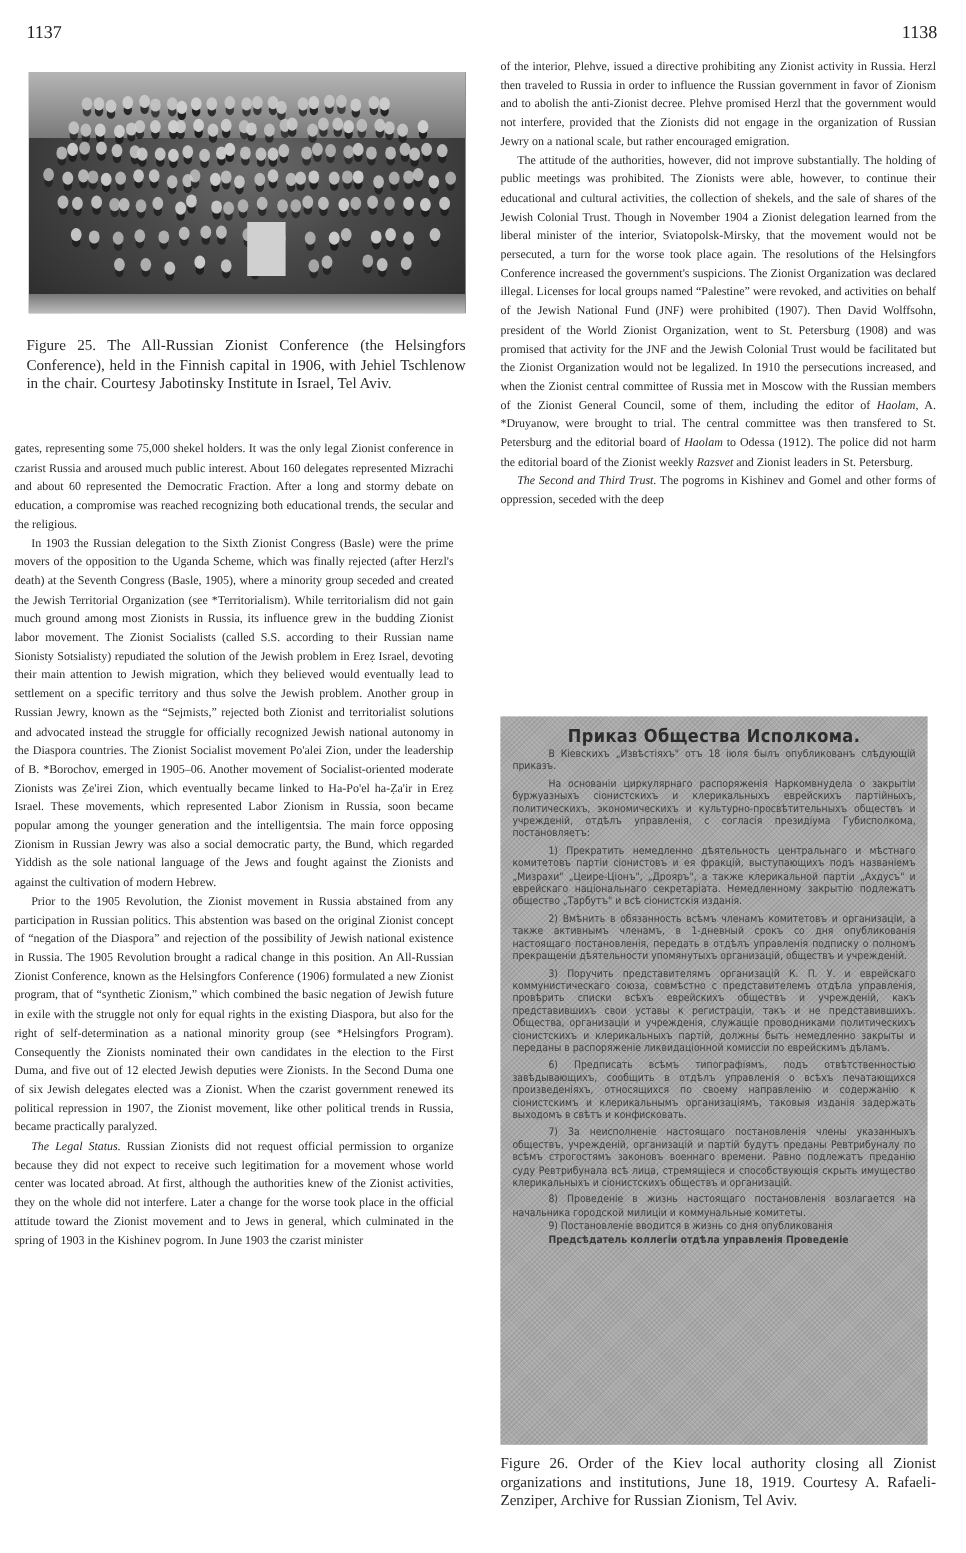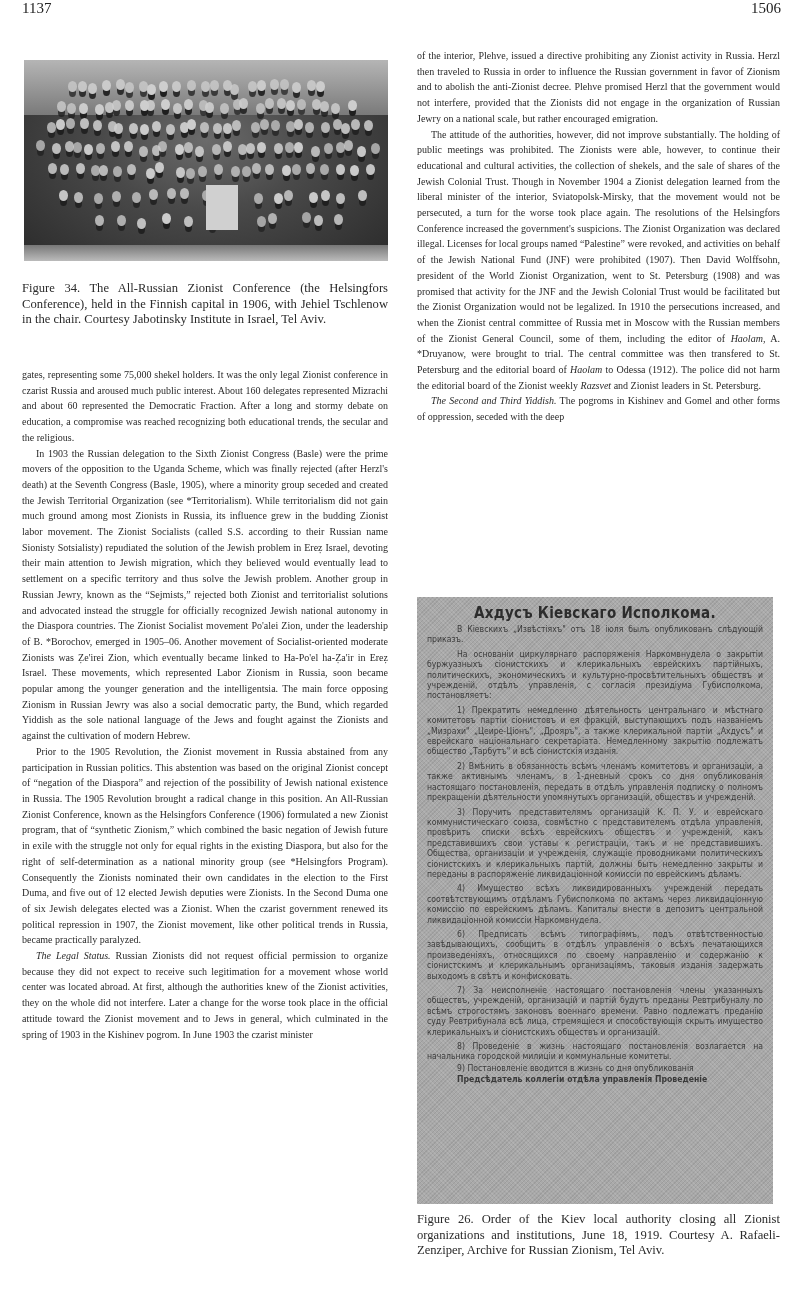--- a/index.html
+++ b/index.html
@@ -2,31 +2,31 @@
 <html><head>
 <meta charset="utf-8">
 <style>
   html, body { margin: 0; padding: 0; background: #ffffff; }
   body {
     width: 805px; height: 1294px; position: relative; overflow: hidden;
     font-family: "Liberation Serif", "DejaVu Serif", serif;
     color: #2a2a2a;
   }
   .running-head {
-    position: absolute; top: 0; left: 22px; right: 24px; height: 20px;
+    position: absolute; top: 20px; left: 22px; right: 24px; height: 20px;
     font-size: 15px; color: #222;
   }
   .running-head .pl { position: absolute; left: 0; top: 0; }
   .running-head .pr { position: absolute; right: 0; top: 0; }
   .running-head .title { position: absolute; left: 0; right: 0; text-align: center; top: 0; letter-spacing: 0.3px; }
 
   .col { position: absolute; font-size: 10px; line-height: 15.7px; text-align: justify; }
   .col p { margin: 0; }
   .col p.ind { text-indent: 14px; }
-  .col-left { left: 22px; width: 366px; }
+  .col-left { left: 12px; width: 366px; }
   .col-right { left: 417px; width: 363px; }
 
   .photo {
     position: absolute; left: 24px; top: 60px; width: 364px; height: 201px;
     background:
       radial-gradient(ellipse at 50% 40%, #6b6b6b 0%, #4a4a4a 40%, #2b2b2b 100%);
     overflow: hidden;
   }
   .photo .wall {
     position: absolute; left: 0; top: 0; right: 0; height: 55px;
@@ -67,21 +67,21 @@
   .order-doc p { margin: 0 0 4px 0; text-align: justify; }
   .order-doc p.ind { text-indent: 30px; }
   .order-doc p.tight { margin-bottom: 1px; }
   .order-doc .sign { text-indent: 30px; font-weight: bold; }
 </style>
 </head>
 <body>
 
 <div class="running-head">
   <span class="pl">1137</span>
-  <span class="pr">1506</span>
+  <span class="pr">1138</span>
 </div>
 
 <div class="photo" title="Group photograph of the All-Russian Zionist Conference delegates">
   <div class="wall"></div>
   <div class="heads" id="heads">
       <div class="head" style="left: 43.5px; top: 21.4px; opacity: 0.73;"></div>
       <div class="head" style="left: 53.5px; top: 20.7px; opacity: 0.85;"></div>
       <div class="head" style="left: 64.2px; top: 23.3px; opacity: 0.88;"></div>
       <div class="head" style="left: 78.4px; top: 19.7px; opacity: 0.93;"></div>
       <div class="head" style="left: 91.9px; top: 18.5px; opacity: 0.85;"></div>
@@ -235,42 +235,41 @@
       <div class="head" style="left: 201.7px; top: 152.1px; opacity: 0.92;"></div>
       <div class="head" style="left: 233px; top: 155.9px; opacity: 0.7;"></div>
       <div class="head" style="left: 243.6px; top: 153.1px; opacity: 0.79;"></div>
       <div class="head" style="left: 278px; top: 152.1px; opacity: 0.71;"></div>
       <div class="head" style="left: 289.6px; top: 155.4px; opacity: 0.88;"></div>
       <div class="head" style="left: 309.9px; top: 153.5px; opacity: 0.84;"></div>
     </div>
   <div class="plaque"></div>
   <div class="floor"></div>
 </div>
-<div class="caption caption-25">Figure 34. The All-Russian Zionist Conference (the Helsingfors Conference), held in the Finnish capital in 1906, with Jehiel Tschlenow in the chair. Courtesy Jabotinsky Institute in Israel, Tel Aviv.</div>
+<div class="caption caption-25">Figure 25. The All-Russian Zionist Conference (the Helsingfors Conference), held in the Finnish capital in 1906, with Jehiel Tschlenow in the chair. Courtesy Jabotinsky Institute in Israel, Tel Aviv.</div>
 
 <div class="col col-left" style="top: 367px;">
   <p>gates, representing some 75,000 shekel holders. It was the only legal Zionist conference in czarist Russia and aroused much public interest. About 160 delegates represented Mizrachi and about 60 represented the Democratic Fraction. After a long and stormy debate on education, a compromise was reached recognizing both educational trends, the secular and the religious.</p>
   <p class="ind">In 1903 the Russian delegation to the Sixth Zionist Congress (Basle) were the prime movers of the opposition to the Uganda Scheme, which was finally rejected (after Herzl's death) at the Seventh Congress (Basle, 1905), where a minority group seceded and created the Jewish Territorial Organization (see *Territorialism). While territorialism did not gain much ground among most Zionists in Russia, its influence grew in the budding Zionist labor movement. The Zionist Socialists (called S.S. according to their Russian name Sionisty Sotsialisty) repudiated the solution of the Jewish problem in Ereẓ Israel, devoting their main attention to Jewish migration, which they believed would eventually lead to settlement on a specific territory and thus solve the Jewish problem. Another group in Russian Jewry, known as the “Sejmists,” rejected both Zionist and territorialist solutions and advocated instead the struggle for officially recognized Jewish national autonomy in the Diaspora countries. The Zionist Socialist movement Po'alei Zion, under the leadership of B. *Borochov, emerged in 1905–06. Another movement of Socialist-oriented moderate Zionists was Ẓe'irei Zion, which eventually became linked to Ha-Po'el ha-Ẓa'ir in Ereẓ Israel. These movements, which represented Labor Zionism in Russia, soon became popular among the younger generation and the intelligentsia. The main force opposing Zionism in Russian Jewry was also a social democratic party, the Bund, which regarded Yiddish as the sole national language of the Jews and fought against the Zionists and against the cultivation of modern Hebrew.</p>
   <p class="ind">Prior to the 1905 Revolution, the Zionist movement in Russia abstained from any participation in Russian politics. This abstention was based on the original Zionist concept of “negation of the Diaspora” and rejection of the possibility of Jewish national existence in Russia. The 1905 Revolution brought a radical change in this position. An All-Russian Zionist Conference, known as the Helsingfors Conference (1906) formulated a new Zionist program, that of “synthetic Zionism,” which combined the basic negation of Jewish future in exile with the struggle not only for equal rights in the existing Diaspora, but also for the right of self-determination as a national minority group (see *Helsingfors Program). Consequently the Zionists nominated their own candidates in the election to the First Duma, and five out of 12 elected Jewish deputies were Zionists. In the Second Duma one of six Jewish delegates elected was a Zionist. When the czarist government renewed its political repression in 1907, the Zionist movement, like other political trends in Russia, became practically paralyzed.</p>
   <p class="ind"><i>The Legal Status.</i><span> Russian Zionists did not request official permission to organize because they did not expect to receive such legitimation for a movement whose world center was located abroad. At first, although the authorities knew of the Zionist activities, they on the whole did not interfere. Later a change for the worse took place in the official attitude toward the Zionist movement and to Jews in general, which culminated in the spring of 1903 in the Kishinev pogrom. In June 1903 the czarist minister</span></p>
 </div>
 
 <div class="col col-right" style="top: 48px;">
   <p>of the interior, Plehve, issued a directive prohibiting any Zionist activity in Russia. Herzl then traveled to Russia in order to influence the Russian government in favor of Zionism and to abolish the anti-Zionist decree. Plehve promised Herzl that the government would not interfere, provided that the Zionists did not engage in the organization of Russian Jewry on a national scale, but rather encouraged emigration.</p>
   <p class="ind"><span>The attitude of the authorities, however, did not improve substantially. The holding of public meetings was prohibited. The Zionists were able, however, to continue their educational and cultural activities, the collection of shekels, and the sale of shares of the Jewish Colonial Trust. Though in November 1904 a Zionist delegation learned from the liberal minister of the interior, Sviatopolsk-Mirsky, that the movement would not be persecuted, a turn for the worse took place again. The resolutions of the Helsingfors Conference increased the government's suspicions. The Zionist Organization was declared illegal. Licenses for local groups named “Palestine” were revoked, and activities on behalf of the Jewish National Fund (JNF) were prohibited (1907). Then David Wolffsohn, president of the World Zionist Organization, went to St. Petersburg (1908) and was promised that activity for the JNF and the Jewish Colonial Trust would be facilitated but the Zionist Organization would not be legalized. In 1910 the persecutions increased, and when the Zionist central committee of Russia met in Moscow with the Russian members of the Zionist General Council, some of them, including the editor of </span><i>Haolam</i><span>, A. *Druyanow, were brought to trial. The central committee was then transfered to St. Petersburg and the editorial board of </span><i>Haolam</i><span> to Odessa (1912). The police did not harm the editorial board of the Zionist weekly </span><i>Razsvet</i><span> and Zionist leaders in St. Petersburg.</span></p>
-  <p class="ind"><i>The Second and Third Yiddish.</i><span> The pogroms in Kishinev and Gomel and other forms of oppression, seceded with the deep</span></p>
+  <p class="ind"><i>The Second and Third Trust.</i><span> The pogroms in Kishinev and Gomel and other forms of oppression, seceded with the deep</span></p>
 </div>
 
 <div class="order-doc">
-  <div class="o-title">Ахдусъ Кiевскаго Исполкома.</div>
+  <div class="o-title">Приказ Общества Исполкома.</div>
   <p class="ind">В Кiевскихъ „Извѣстiяхъ" отъ 18 iюля былъ опубликованъ слѣдующiй приказъ.</p>
   <p class="ind">На основанiи циркулярнаго распоряженiя Наркомвнудела о закрытiи буржуазныхъ сiонистскихъ и клерикальныхъ еврейскихъ партiйныхъ, политическихъ, экономическихъ и культурно-просвѣтительныхъ обществъ и учрежденiй, отдѣлъ управленiя, с согласiя президiума Губисполкома, постановляетъ:</p>
   <p class="ind">1) Прекратить немедленно дѣятельность центральнаго и мѣстнаго комитетовъ партiи сiонистовъ и ея фракцiй, выступающихъ подъ названiемъ „Мизрахи" „Цеире-Цiонъ", „Дрояръ", а также клерикальной партiи „Ахдусъ" и еврейскаго нацiональнаго секретарiата. Немедленному закрытiю подлежатъ общество „Тарбутъ" и всѣ сiонистскiя изданiя.</p>
   <p class="ind">2) Вмѣнить в обязанность всѣмъ членамъ комитетовъ и организацiи, а также активнымъ членамъ, в 1-дневный срокъ со дня опубликованiя настоящаго постановленiя, передать в отдѣлъ управленiя подписку о полномъ прекращенiи дѣятельности упомянутыхъ организацiй, обществъ и учрежденiй.</p>
   <p class="ind">3) Поручить представителямъ организацiй К. П. У. и еврейскаго коммунистическаго союза, совмѣстно с представителемъ отдѣла управленiя, провѣрить списки всѣхъ еврейскихъ обществъ и учрежденiй, какъ представившихъ свои уставы к регистрацiи, такъ и не представившихъ. Общества, организацiи и учрежденiя, служащiе проводниками политическихъ сiонистскихъ и клерикальныхъ партiй, должны быть немедленно закрыты и переданы в распоряженiе ликвидацiонной комиссiи по еврейскимъ дѣламъ.</p>
-  <p class="ind">4) Имущество всѣхъ ликвидированныхъ учрежденiй передать соотвѣтствующимъ отдѣламъ Губисполкома по актамъ через ликвидацiонную комиссiю по еврейскимъ дѣламъ. Капиталы внести в депозитъ центральной ликвидацiонной комиссiи Наркомвнудела.</p>
   <p class="ind">6) Предписать всѣмъ типографiямъ, подъ отвѣтственностью завѣдывающихъ, сообщить в отдѣлъ управленiя о всѣхъ печатающихся произведенiяхъ, относящихся по своему направленiю и содержанiю к сiонистскимъ и клерикальнымъ организацiямъ, таковыя изданiя задержать выходомъ в свѣтъ и конфисковать.</p>
   <p class="ind">7) За неисполненiе настоящаго постановленiя члены указанныхъ обществъ, учрежденiй, организацiй и партiй будутъ преданы Ревтрибуналу по всѣмъ строгостямъ законовъ военнаго времени. Равно подлежатъ преданiю суду Ревтрибунала всѣ лица, стремящiеся и способствующiя скрыть имущество клерикальныхъ и сiонистскихъ обществъ и организацiй.</p>
   <p class="ind tight">8) Проведенiе в жизнь настоящаго постановленiя возлагается на начальника городской милицiи и коммунальные комитеты.</p>
   <p class="ind tight">9) Постановленiе вводится в жизнь со дня опубликованiя</p>
   <p class="sign">Предсѣдатель коллегiи отдѣла управленiя Проведенiе</p>
 </div>
 <div class="caption caption-26">Figure 26. Order of the Kiev local authority closing all Zionist organizations and institutions, June 18, 1919. Courtesy A. Rafaeli-Zenziper, Archive for Russian Zionism, Tel Aviv.</div>
 
 </body></html>

